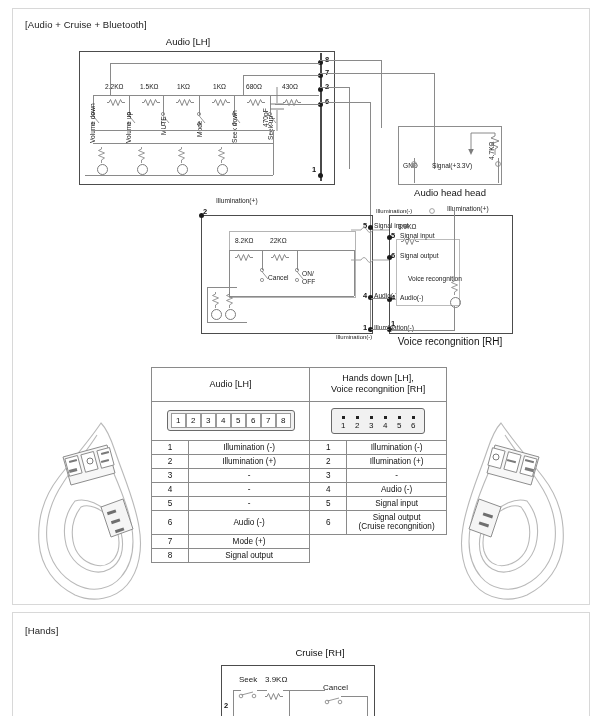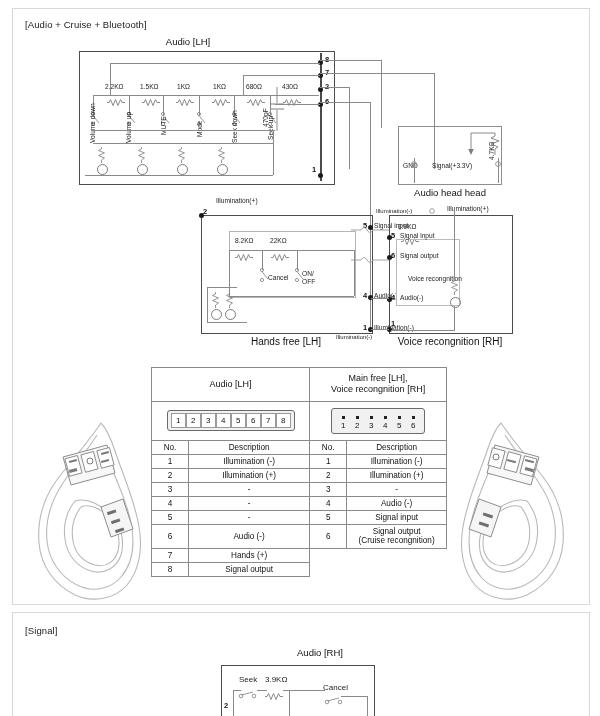--- a/index.html
+++ b/index.html
@@ -264,21 +264,20 @@
         <line x1="6" y1="2" x2="6" y2="20" stroke="#7d7d7d" stroke-width="0.9"></line>
         <polygon points="6,24 3.2,18 8.8,18" fill="#7d7d7d"></polygon>
         <line x1="6" y1="2" x2="30" y2="2" stroke="#7d7d7d" stroke-width="0.9"></line>
         <polyline points="30,2 30,5 26,7 34,10 26,13 33,16 30,18 30,24" fill="none" stroke="#7d7d7d" stroke-width="0.9"></polyline>
       </svg>
     </div>
     <div class="wire v" style="left:401px;top:149px;height:25px;"></div>
     <div class="wire v" style="left:485px;top:149px;height:25px;"></div>
 
     <div class="box-hard" id="hf-box" style="left:188px;top:206px;width:170px;height:117px;"></div>
-    <div class="diag-title" style="left:193px;top:327px;width:160px;font-size:10px;">Hands free [LH]</div>
 
     <div class="lbl" style="left:203px;top:188px;">Illumination(+)</div>
     <div class="pin-num" style="left:190px;top:198px;">2</div>
     <div class="node" style="left:186px;top:204px;"></div>
 
     <div class="box-thin" style="left:216px;top:222px;width:125px;height:65px;border-color:#b4b4b4;"></div>
 
     <div class="lbl" style="left:222px;top:228px;">8.2KΩ</div>
     <div class="res-h" style="left:222px;top:238px;">
       <svg width="18" height="7" viewBox="0 0 18 7">
@@ -405,21 +404,21 @@
     </div>
 
     <div class="wire h" style="left:358px;top:289px;width:18px;"></div>
     <div class="wire h" style="left:358px;top:320px;width:18px;"></div>
 
     <table id="pin-table">
       <tbody>
           <tr>
         <td colspan="2" class="hdr">Audio [LH]</td>
         <td colspan="2" class="hdr">
-          <div>Main free [LH],</div>
+          <div>Hands down [LH],</div>
           <div>Voice recongnition [RH]</div>
         </td>
       </tr>
       <tr>
         <td colspan="2" class="conn-cell">
           <div class="conn8">
             <div class="pins" id="conn8pins">
                   <span>1</span>
                   <span>2</span>
                   <span>3</span>
@@ -445,26 +444,20 @@
                   <span>1</span>
                   <span>2</span>
                   <span>3</span>
                   <span>4</span>
                   <span>5</span>
                   <span>6</span>
                 </div>
           </div>
         </td>
       </tr>
-      <tr>
-        <td class="no-col">No.</td>
-        <td>Description</td>
-        <td class="no-col">No.</td>
-        <td>Description</td>
-      </tr>
       </tbody>
         <tbody id="pin-rows">
           <tr>
             <td class="no-col">1</td>
             <td>Illumination (-)</td>
             <td class="no-col">1</td>
             <td>Illumination (-)</td>
           </tr>
           <tr>
             <td class="no-col">2</td>
@@ -494,21 +487,21 @@
             <td class="no-col">6</td>
             <td>Audio (-)</td>
             <td class="no-col">6</td>
             <td class="tall">
               <div>Signal output</div>
               <div>(Cruise recongnition)</div>
             </td>
           </tr>
           <tr>
             <td class="no-col">7</td>
-            <td>Hands (+)</td>
+            <td>Mode (+)</td>
             <td class="no-col" style="border-color: rgb(255, 255, 255) rgb(255, 255, 255) rgb(255, 255, 255) rgb(138, 138, 138);"></td>
             <td style="border-color: rgb(255, 255, 255);"></td>
           </tr>
           <tr>
             <td class="no-col">8</td>
             <td>Signal output</td>
             <td class="no-col" style="border-color: rgb(255, 255, 255) rgb(255, 255, 255) rgb(255, 255, 255) rgb(138, 138, 138);"></td>
             <td style="border-color: rgb(255, 255, 255);"></td>
           </tr>
         </tbody>
@@ -576,23 +569,23 @@
         <g fill="#6f6f6f">
           <rect x="38" y="95" width="10" height="3" transform="rotate(18 43 96)"></rect>
           <rect x="34" y="104" width="10" height="3" transform="rotate(18 39 105)"></rect>
         </g>
       </svg>
     </div>
 
   </div>
 
   <div class="section-box" id="sec-cruise">
-    <div class="sec-label" style="left:12px;top:12px;">[Signal]</div>
-
-    <div class="diag-title" style="left:247px;top:34px;width:120px;">Audio [RH]</div>
+    <div class="sec-label" style="left:12px;top:12px;">[Hands]</div>
+
+    <div class="diag-title" style="left:247px;top:34px;width:120px;">Cruise [RH]</div>
 
     <div class="box-hard" style="left:208px;top:52px;width:152px;height:52px;border-bottom:none;"></div>
 
     <div class="lbl" style="left:226px;top:62px;font-size:8px;">Seek</div>
     <div class="lbl" style="left:252px;top:62px;font-size:8px;">3.9KΩ</div>
     <div class="lbl" style="left:310px;top:70px;font-size:8px;">Cancel</div>
 
     <div class="sw" style="left:224px;top:72px;width:22px;">
       <svg width="24" height="8" viewBox="0 0 24 8">
           <circle cx="4" cy="5" r="1.8" fill="none" stroke="#7d7d7d" stroke-width="0.8"></circle>

